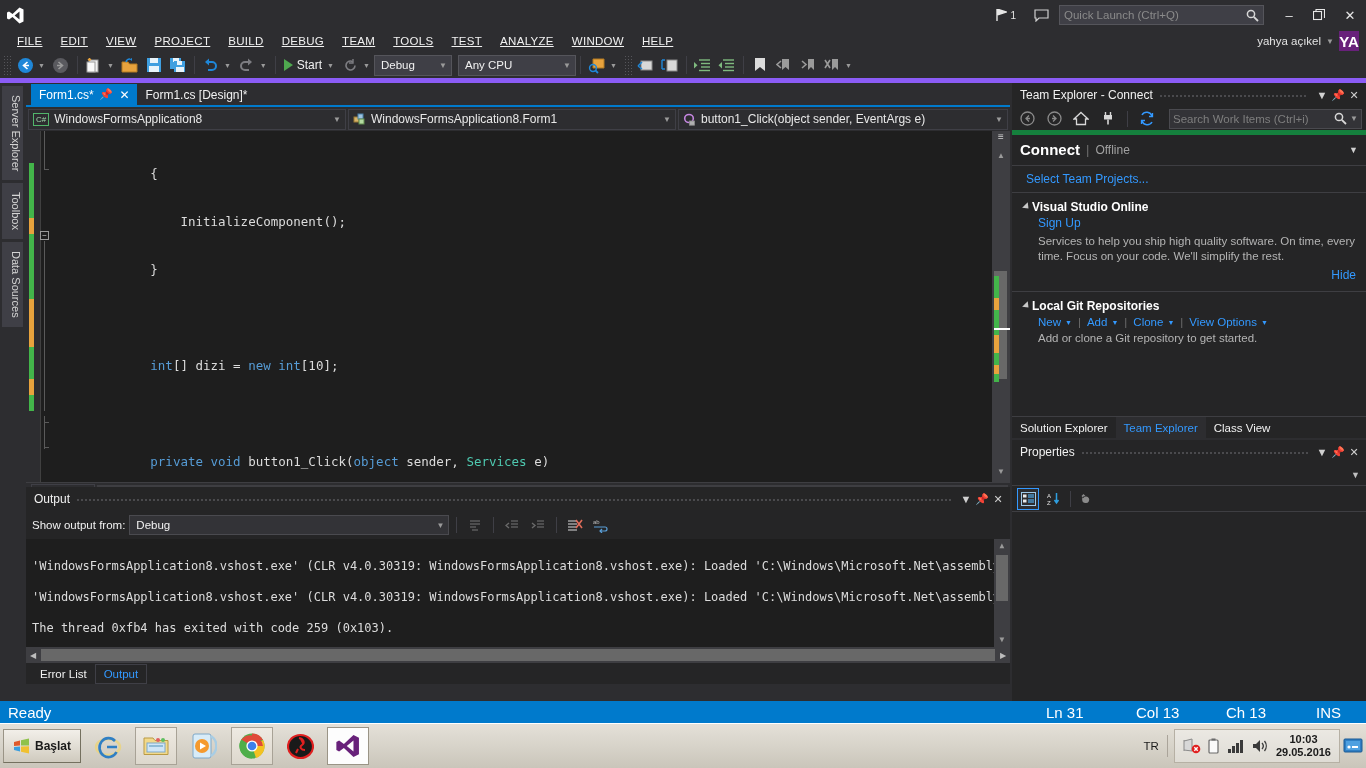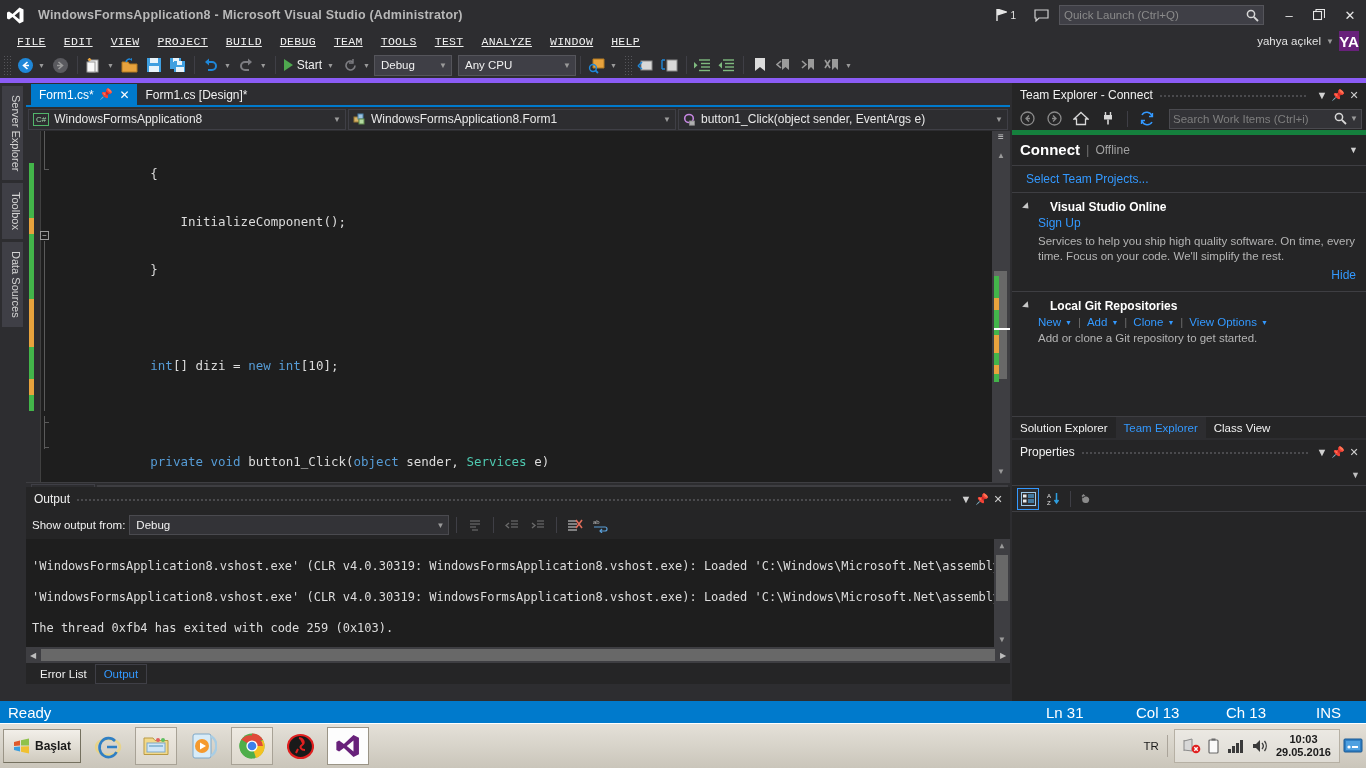--- a/index.html
+++ b/index.html
@@ -46,21 +46,21 @@
   .quick-launch input::placeholder { color: #8a8a8a; }
   .win-btn {
     width: 30px; height: 30px; display: flex; align-items: center; justify-content: center;
     color: #e6e6e6; font-size: 13px; cursor: default;
   }
   .win-btn.close { width: 32px; }
 
   
   .menubar {
     position: absolute; left: 0; top: 30px; width: 1366px; height: 22px;
-    background: #2d2d30; display: flex; align-items: center; padding-left: 8px; font-family: Liberation Mono, monospace;
+    background: #2d2d30; display: flex; align-items: center; padding-left: 8px;
   }
   .menu-item {
     padding: 3px 9px; font-size: 11.5px; color: #f1f1f1; letter-spacing: .3px;
   }
   .menu-item u { text-decoration: underline; }
   .account-area {
     position: absolute; right: 4px; top: 30px; height: 22px;
     display: flex; align-items: center; gap: 5px;
   }
   .account-name { font-size: 11.5px; color: #e3e3e3; }
@@ -215,21 +215,21 @@
     display: flex; align-items: center; padding: 6px 8px 7px 8px;
     border-bottom: 1px solid #3e3e42;
   }
   .te-connect-hdr .big { font-size: 15px; font-weight: bold; color: #fff; }
   .te-connect-hdr .sep { color: #6d6d6d; margin: 0 6px; font-size: 13px; }
   .te-connect-hdr .off { font-size: 12px; color: #a0a0a0; }
   .te-connect-hdr .caret { margin-left: auto; color: #d0d0d0; font-size: 9px; }
   .te-link { color: #3399ff; font-size: 12px; }
   .te-row { padding: 6px 10px 6px 14px; border-bottom: 1px solid #3e3e42; }
   .te-section { padding: 7px 10px 9px 10px; border-bottom: 1px solid #3e3e42; }
-  .te-sec-title { display: flex; align-items: center; gap: 20px; font-weight: bold; font-size: 12px; color: #fff; }
+  .te-sec-title { display: flex; align-items: center; gap: 2px; font-weight: bold; font-size: 12px; color: #fff; }
   .tri-down { width: 0; height: 0; border-top: 5px solid #c8c8c8; border-left: 4px solid transparent; border-right: 4px solid transparent; transform: rotate(-45deg) translate(1px,0px); }
   .te-desc { font-size: 11.5px; color: #b4b4b4; line-height: 15px; padding: 4px 0 0 16px; }
   .te-hide { text-align: right; padding-top: 4px; }
   .git-links { display: flex; align-items: center; gap: 4px; padding: 3px 0 4px 16px; font-size: 11.5px; }
   .git-links .gl { color: #3399ff; }
   .git-links .gc { color: #3399ff; font-size: 7px; }
   .git-links .gsep { color: #6d6d6d; margin: 0 2px; }
   .te-note { font-size: 11.5px; color: #b4b4b4; padding-left: 16px; }
 
   .panel-tabs {
@@ -336,21 +336,20 @@
 <body>
 
 <div id="app">
 
   <div class="titlebar">
     <div class="vs-logo">
       <svg width="19" height="19" viewBox="0 0 19 19">
         <path d="M13.5 1.5 L17.5 3.5 L17.5 15.5 L13.5 17.5 L6.5 11 L3 13.6 L1 12.5 L1 6.5 L3 5.4 L6.5 8 Z M13.5 5.4 L8.6 9.5 L13.5 13.6 Z" fill="#ffffff"></path>
       </svg>
     </div>
-    <div class="title-text">WindowsFormsApplication8 - Microsoft Visual Studio (Administrator)</div>
 
     <div class="title-right">
       <div class="notif-flag">
         <svg width="11" height="12" viewBox="0 0 11 12">
           <path d="M1 0 L10 3 L1 6 Z M1 0 L1 12" stroke="#e6e6e6" stroke-width="1.4" fill="#e6e6e6"></path>
         </svg>
         <span class="cnt">1</span>
       </div>
       <div class="feedback-icon">
         <svg width="15" height="13" viewBox="0 0 15 13">

